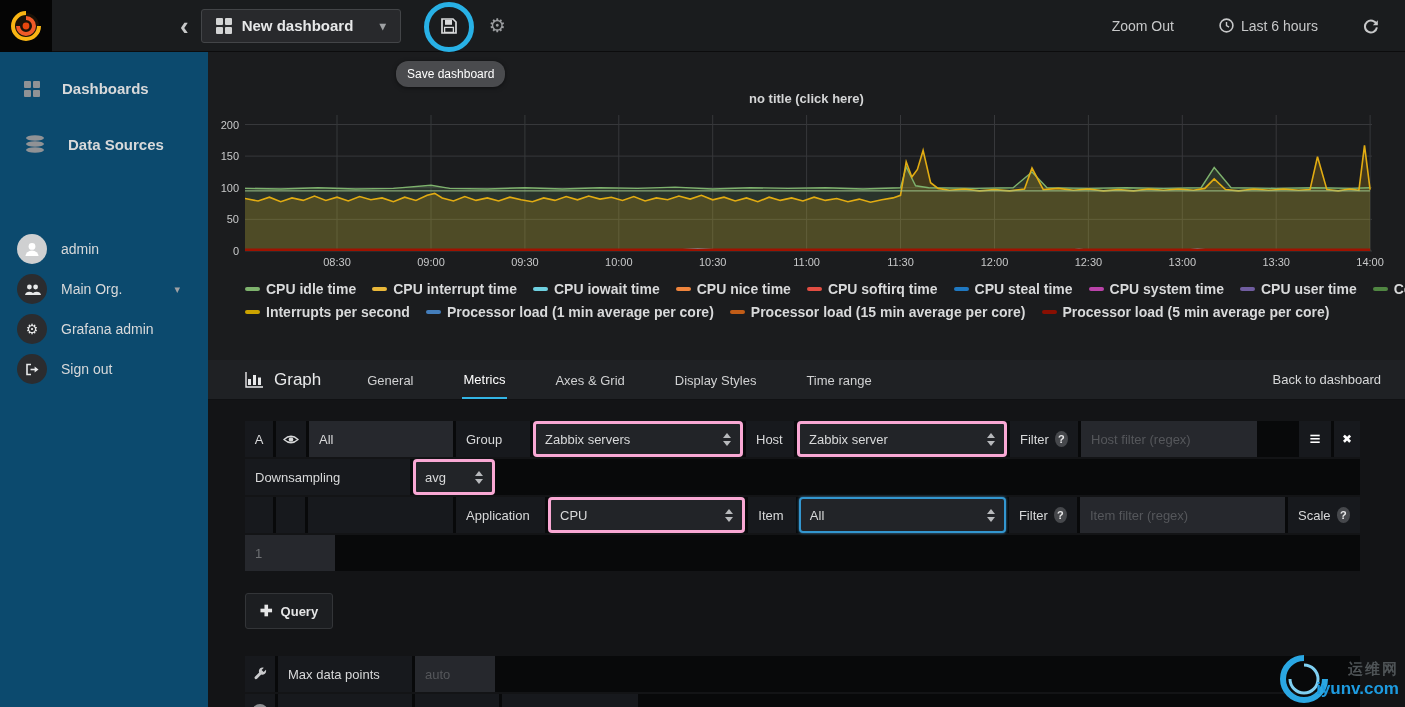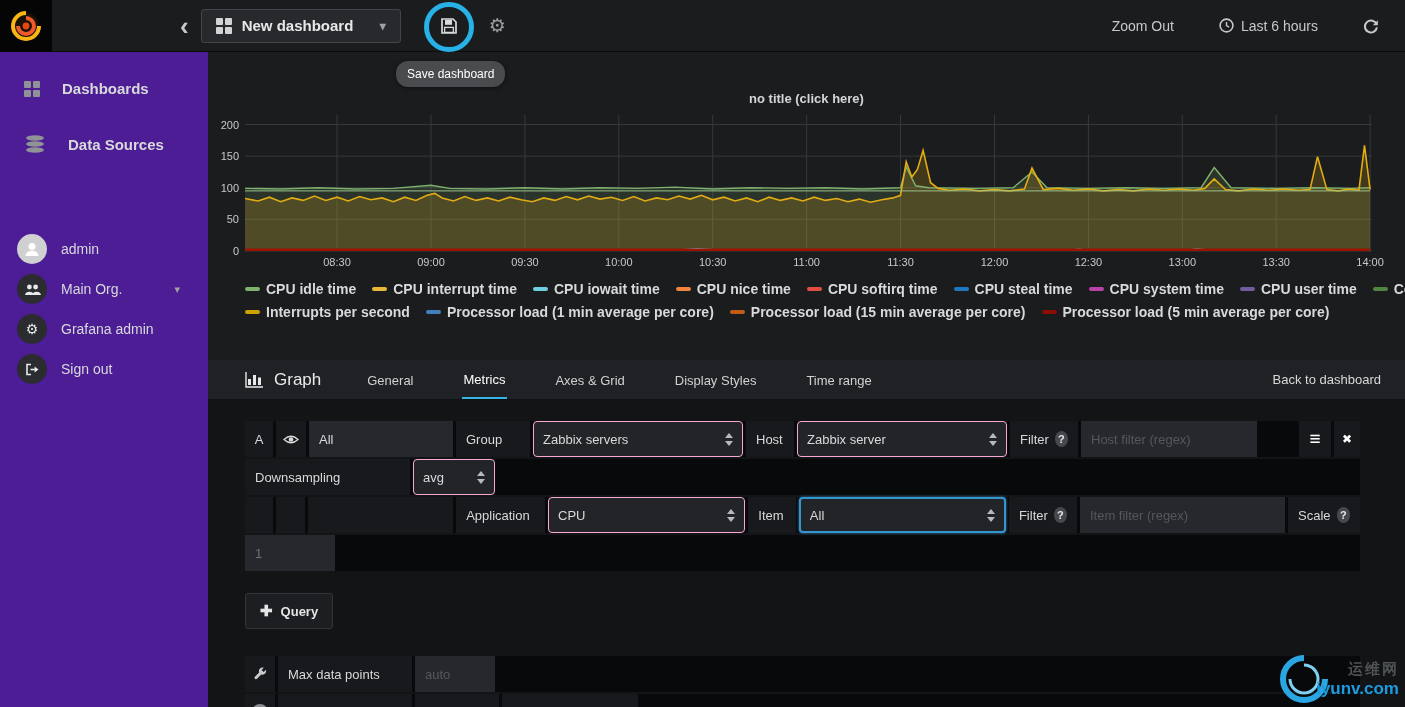--- a/index.html
+++ b/index.html
@@ -15,21 +15,21 @@
   .dash-btn .caret { margin-left:auto; color:#9fa1a4; font-size:12px; }
   .save-wrap { position:relative; width:52px; height:52px; margin-left:22px; display:flex; align-items:center; justify-content:center; }
   .ring { position:absolute; left:1px; top:2px; width:50px; height:50px; border:5px solid #28b1e6; border-radius:50%; pointer-events:none; }
   .icon-btn { background:none; border:none; cursor:pointer; color:#bfc1c3; display:flex; align-items:center; justify-content:center; font-family:inherit; }
   .gear-glyph { font-size:19px; color:#9b9da0; margin-left:14px; }
   .nav-right { margin-left:auto; display:flex; align-items:center; gap:45px; padding-right:26px; }
   .nav-link { color:#c7c8c9; font-size:14px; cursor:pointer; display:flex; align-items:center; gap:7px; }
   .tooltip { position:absolute; left:396px; top:61px; height:26px; line-height:26px; padding:0 11px; background:#4a4b4e; color:#fff; font-size:12px; border-radius:12px; z-index:30; box-shadow:0 1px 4px rgba(0,0,0,.5); }
 
   
-  .sidebar { position:absolute; top:52px; left:0; width:208px; bottom:0; background:#4c1d95; z-index:10; }
+  .sidebar { position:absolute; top:52px; left:0; width:208px; bottom:0; background:#0c4a6e; z-index:10; }
   .side-item { display:flex; align-items:center; gap:22px; padding:14px 0 14px 24px; color:#d8d9da; font-size:15px; font-weight:bold; cursor:pointer; }
   .side-item .gi i { background:#909295; }
   .side-profile { margin-top:62px; }
   .prow { display:flex; align-items:center; gap:14px; padding:5px 0 5px 17px; color:#d8d9da; font-size:14px; cursor:pointer; }
   .pcircle { width:30px; height:30px; border-radius:50%; background:#2b2c2f; display:flex; align-items:center; justify-content:center; flex:0 0 30px; }
   .pcircle.avatar { background:#cfd0d1; }
   .prow .caret { margin-left:38px; color:#9fa1a4; font-size:11px; }
 
   
   .graph-panel { position:absolute; top:72px; left:208px; width:1197px; height:284px; }
@@ -53,21 +53,21 @@
   .tab.active { color:#fff; border-bottom:2px solid #33b5e5; }
   .back-link { margin-left:auto; color:#d8d9da; font-size:13px; cursor:pointer; }
   .editor-body { padding:21px 0 0 37px; }
   .qrow { display:flex; gap:3px; margin-bottom:2px; background:#08090a; width:1115px; align-items:stretch; }
   .cell { height:36px; display:flex; align-items:center; font-size:13px; color:#d8d9da; padding:0 10px; }
   .cell-label { background:#17191d; }
   .cell-icon { background:#17191d; justify-content:center; padding:0; }
   .qin { background:#26282d; border:none; color:#d8d9da; font-size:13px; padding:0 10px; height:36px; font-family:inherit; }
   .qin::placeholder { color:#55575b; }
   .qin.ghost { color:#6e7073; }
-  .sel { display:flex; align-items:center; justify-content:space-between; background:#222428; border:1px solid #f9a8d4; border-radius:4px; padding:0 9px; height:36px; color:#d8d9da; font-size:13px; cursor:pointer; }
+  .sel { display:flex; align-items:center; justify-content:space-between; background:#222428; border:3px solid #f9a8d4; border-radius:4px; padding:0 9px; height:36px; color:#d8d9da; font-size:13px; cursor:pointer; }
   .sel.focused { border:2px solid #3396cf; box-shadow:0 0 3px rgba(70,160,220,.8); }
   .updown i { display:block; width:0; height:0; border-left:4px solid transparent; border-right:4px solid transparent; }
   .updown .up { border-bottom:5px solid #b7b9bc; margin-bottom:3px; }
   .updown .dn { border-top:5px solid #b7b9bc; }
   .qmark { width:16px; height:16px; border-radius:50%; background:#46484c; color:#e8e8e9; font-size:11px; font-weight:bold; display:inline-flex; align-items:center; justify-content:center; margin-left:6px; }
   .spacer { flex:1; }
   .menu-glyph { color:#fff; font-size:19px; font-weight:bold; }
   .x-glyph { color:#fff; font-size:12px; }
   .add-query { margin-top:22px; background:#1c1e21; border:1px solid #333538; border-radius:3px; color:#e4e5e6; font-size:13px; font-weight:bold; padding:8px 14px; display:flex; align-items:center; gap:8px; cursor:pointer; font-family:inherit; }
   .add-query .plus { font-size:15px; font-weight:bold; }

